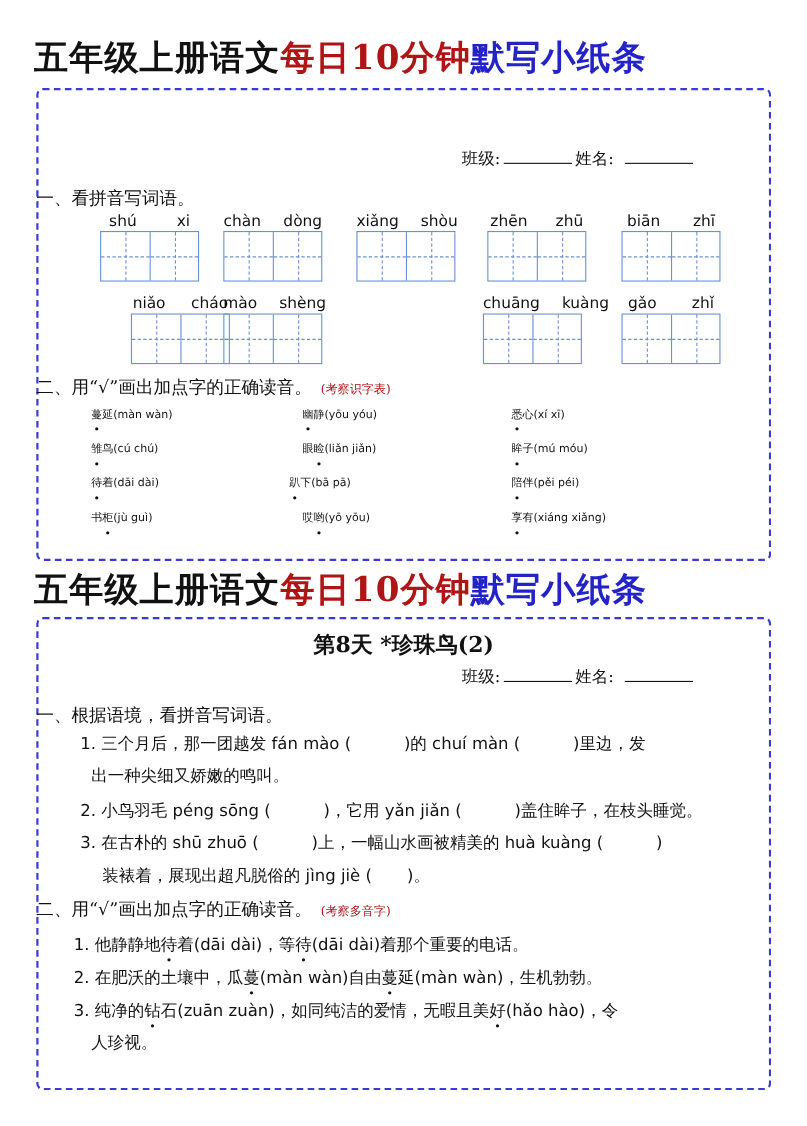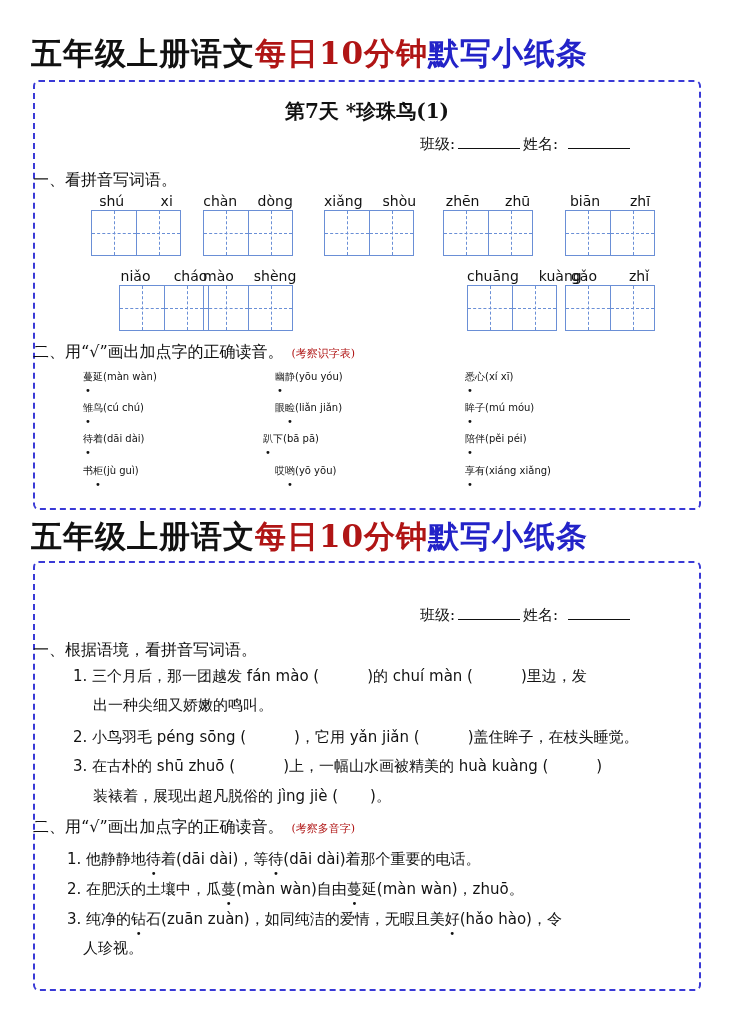--- a/index.html
+++ b/index.html
@@ -36,21 +36,20 @@
   .sent .dotted::after { content: "•"; position: absolute; left: 50%; transform: translateX(-50%); top: 14px; font-size: 10px; }
 </style>
 </head>
 <body>
 
 <div class="banner" style="top:33px;">
   <span class="p1">五年级上册语文</span><span class="p2">每日10分钟</span><span class="p3">默写小纸条</span>
 </div>
 
 <div class="card" style="top:80px; height:430px;">
-  <div class="day-title" style="top:16px;">第7天 *珍珠鸟(1)</div>
   <div class="namefield" style="top:52px;">
     <span>班级:</span><span class="blank"></span><span>姓名:</span><span class="blank" style="margin-left:10px"></span>
   </div>
   <div class="qhead" style="top:88px;">一、看拼音写词语。</div>
 
   <div class="word" style="left:56px; top:110px;">
     <div class="py">
         <span>shú</span>
         <span>xi</span>
       </div>
@@ -113,21 +112,21 @@
   <div class="word" style="left:168px; top:185px;">
     <div class="py">
         <span>mào</span>
         <span>shèng</span>
       </div>
     <div class="boxes">
         <div class="cell"></div>
         <div class="cell"></div>
       </div>
   </div>
-  <div class="word" style="left:432px; top:185px;">
+  <div class="word" style="left:404px; top:185px;">
     <div class="py">
         <span>chuāng</span>
         <span>kuàng</span>
       </div>
     <div class="boxes">
         <div class="cell"></div>
         <div class="cell"></div>
       </div>
   </div>
   <div class="word" style="left:530px; top:185px;">
@@ -160,48 +159,49 @@
   <div class="pick" style="left:48px; top:382px;"><span>书</span><span class="dotted">柜</span><span></span><span>(jù guì)</span></div>
   <div class="pick" style="left:240px; top:382px;"><span>哎</span><span class="dotted">哟</span><span></span><span>(yō yōu)</span></div>
   <div class="pick" style="left:430px; top:382px;"><span></span><span class="dotted">享</span><span>有</span><span>(xiáng xiǎng)</span></div>
 </div>
 
 <div class="banner" style="top:516px;">
   <span class="p1">五年级上册语文</span><span class="p2">每日10分钟</span><span class="p3">默写小纸条</span>
 </div>
 
 <div class="card" style="top:561px; height:430px;">
+  <div class="day-title" style="top:10px;">第8天 *珍珠鸟(2)</div>
   <div class="namefield" style="top:42px;">
     <span>班级:</span><span class="blank"></span><span>姓名:</span><span class="blank" style="margin-left:10px"></span>
   </div>
   <div class="qhead" style="top:77px;">一、根据语境，看拼音写词语。</div>
 
   <div class="sent" style="left:38px; top:103px;">
     <span>1. 三个月后，那一团越发 fán mào (</span><span class="gap"></span><span>)的 chuí màn (</span><span class="gap"></span><span>)里边，发</span>
   </div>
-  <div class="sent" style="left:58px; top:132px;">出一种尖细又娇嫩的鸣叫。</div>
+  <div class="sent" style="left:48px; top:132px;">出一种尖细又娇嫩的鸣叫。</div>
 
   <div class="sent" style="left:38px; top:164px;">
     <span>2. 小鸟羽毛 péng sōng (</span><span class="gap"></span><span>)，它用 yǎn jiǎn (</span><span class="gap"></span><span>)盖住眸子，在枝头睡觉。</span>
   </div>
 
   <div class="sent" style="left:38px; top:193px;">
     <span>3. 在古朴的 shū zhuō (</span><span class="gap"></span><span>)上，一幅山水画被精美的 huà kuàng (</span><span class="gap"></span><span>)</span>
   </div>
   <div class="sent" style="left:58px; top:223px;">
     <span>装裱着，展现出超凡脱俗的 jìng jiè (</span><span class="gap" style="width:32px"></span><span>)。</span>
   </div>
 
   <div class="qhead" style="top:254px;">
     <span>二、用“√”画出加点字的正确读音。</span><span class="note">(考察多音字)</span>
   </div>
 
   <div class="sent" style="left:32px; top:286px;">
     <span>1. 他静静地</span><span class="dotted">待</span><span>着(dāi dài)，等</span><span class="dotted">待</span><span>(dāi dài)着那个重要的电话。</span>
   </div>
   <div class="sent" style="left:32px; top:316px;">
-    <span>2. 在肥沃的土壤中，瓜</span><span class="dotted">蔓</span><span>(màn wàn)自由</span><span class="dotted">蔓</span><span>延(màn wàn)，zhuō。</span>
+    <span>2. 在肥沃的土壤中，瓜</span><span class="dotted">蔓</span><span>(màn wàn)自由</span><span class="dotted">蔓</span><span>延(màn wàn)，生机勃勃。</span>
   </div>
   <div class="sent" style="left:32px; top:346px;">
     <span>3. 纯净的</span><span class="dotted">钻</span><span>石(zuān zuàn)，如同纯洁的爱情，无暇且美</span><span class="dotted">好</span><span>(hǎo hào)，令</span>
   </div>
   <div class="sent" style="left:48px; top:375px;">人珍视。</div>
 </div>
 
 </body></html>

